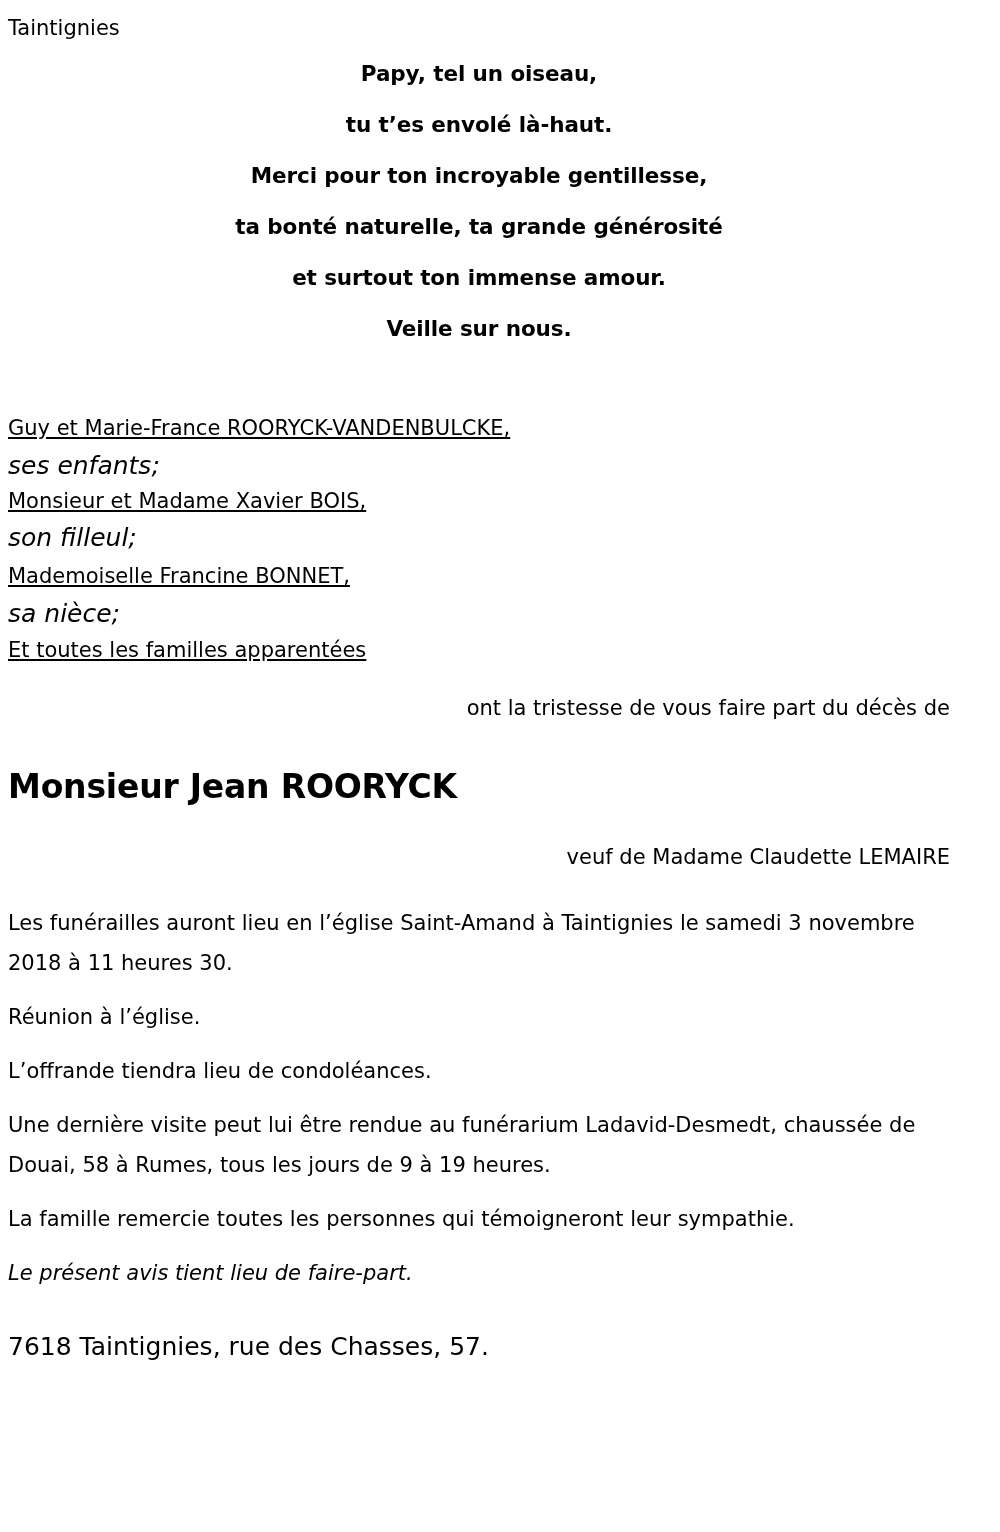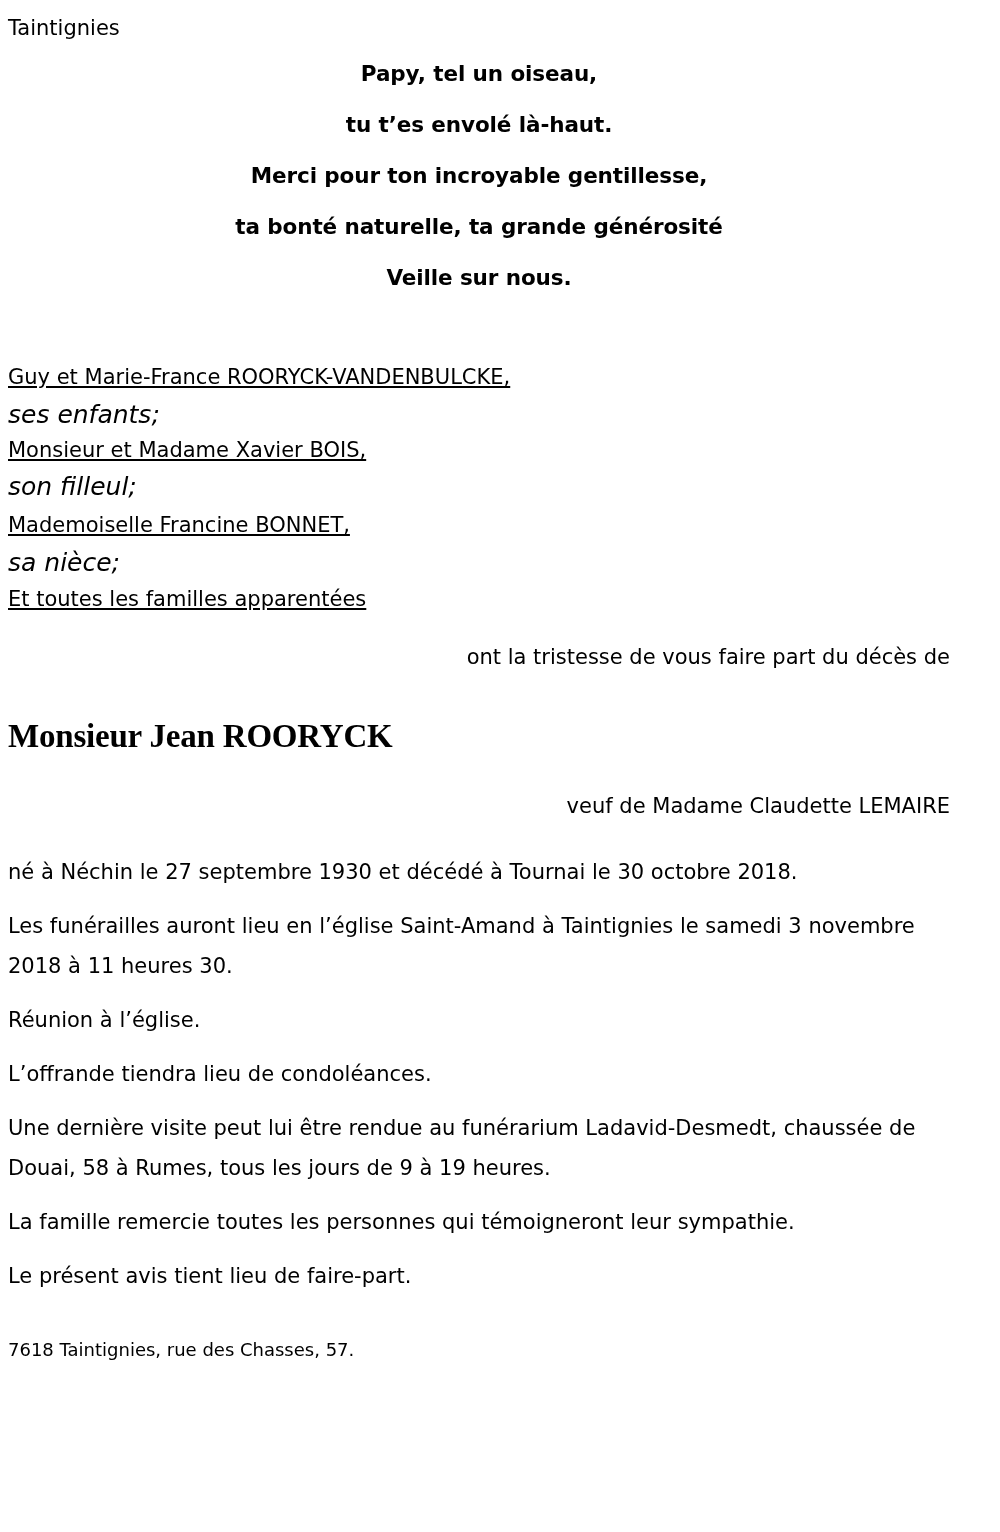--- a/index.html
+++ b/index.html
@@ -75,60 +75,60 @@
     text-align: right;
   }
 
   .deceased-name {
     font-size: 33px;
     font-weight: bold;
     line-height: 52px;
     letter-spacing: -0.2px;
     margin-top: 34px;
     margin-bottom: 8px;
-    font-family: Liberation Serif, serif;
   }
 
   .widow {
     font-size: 21px;
     line-height: 40px;
     margin-top: 24px;
     text-align: right;
   }
 
   .details {
     margin-top: 26px;
   }
   .para {
     font-size: 21px;
     line-height: 40px;
     margin-bottom: 14px;
     white-space: pre-wrap;
     max-width: 992px;
   }
-  .para:last-child { margin-bottom: 16px; }
+  .para:last-child { margin-bottom: 16px; font-style: italic; }
 
   .address {
-    font-size: 18px;
+    font-size: 25px;
     line-height: 40px;
     margin-top: 34px;
   }
 </style>
 </head>
 <body>
 
 <div class="page">
 
   <div class="locality">Taintignies</div>
 
   <div class="poem">
     <div class="poem-line">Papy, tel un oiseau,</div>
     <div class="poem-line">tu t’es envolé là-haut.</div>
     <div class="poem-line">Merci pour ton incroyable gentillesse,</div>
     <div class="poem-line">ta bonté naturelle, ta grande générosité</div>
+    <div class="poem-line">et surtout ton immense amour.</div>
     <div class="poem-line">Veille sur nous.</div>
   </div>
 
   <div class="spacer-md"></div>
 
   <div class="family">
 
     <div class="fam-row with-label">
       <div class="fam-name">Guy et Marie-France ROORYCK-VANDENBULCKE,</div>
       <div class="fam-label">ses enfants;</div>
@@ -151,21 +151,20 @@
 
   </div>
 
   <div class="announce">ont la tristesse de vous faire part du décès de</div>
 
   <h1 class="deceased-name">Monsieur Jean ROORYCK</h1>
 
   <div class="widow">veuf de Madame Claudette LEMAIRE</div>
 
   <div class="details">
-    <div class="para">né à Néchin le 27 septembre 1930 et décédé à Tournai le 30 octobre 2018.</div>
     <div class="para">Les funérailles auront lieu en l’église Saint-Amand à Taintignies le samedi 3 novembre 2018 à 11 heures 30.</div>
     <div class="para">Réunion à l’église.</div>
     <div class="para">L’offrande tiendra lieu de condoléances.</div>
     <div class="para">Une dernière visite peut lui être rendue au funérarium Ladavid-Desmedt, chaussée de Douai, 58 à Rumes, tous les jours de 9 à 19 heures.</div>
     <div class="para">La famille remercie toutes les personnes qui témoigneront leur sympathie.</div>
     <div class="para">Le présent avis tient lieu de faire-part.</div>
   </div>
 
   <div class="address">7618 Taintignies, rue des Chasses, 57.</div>
 

